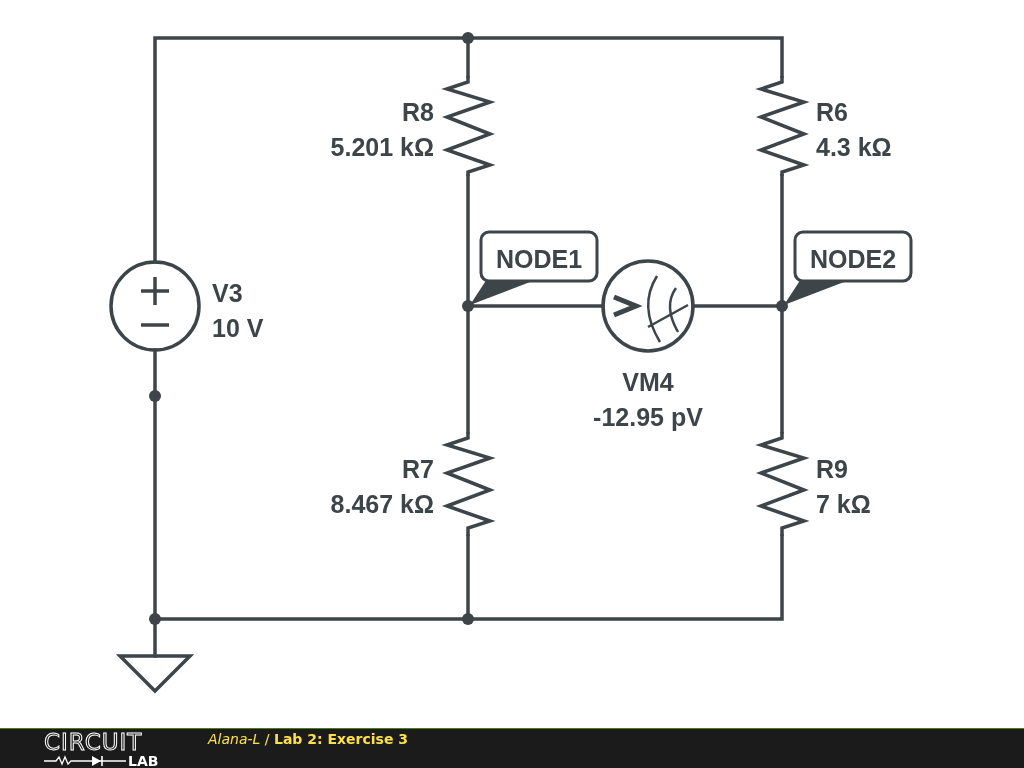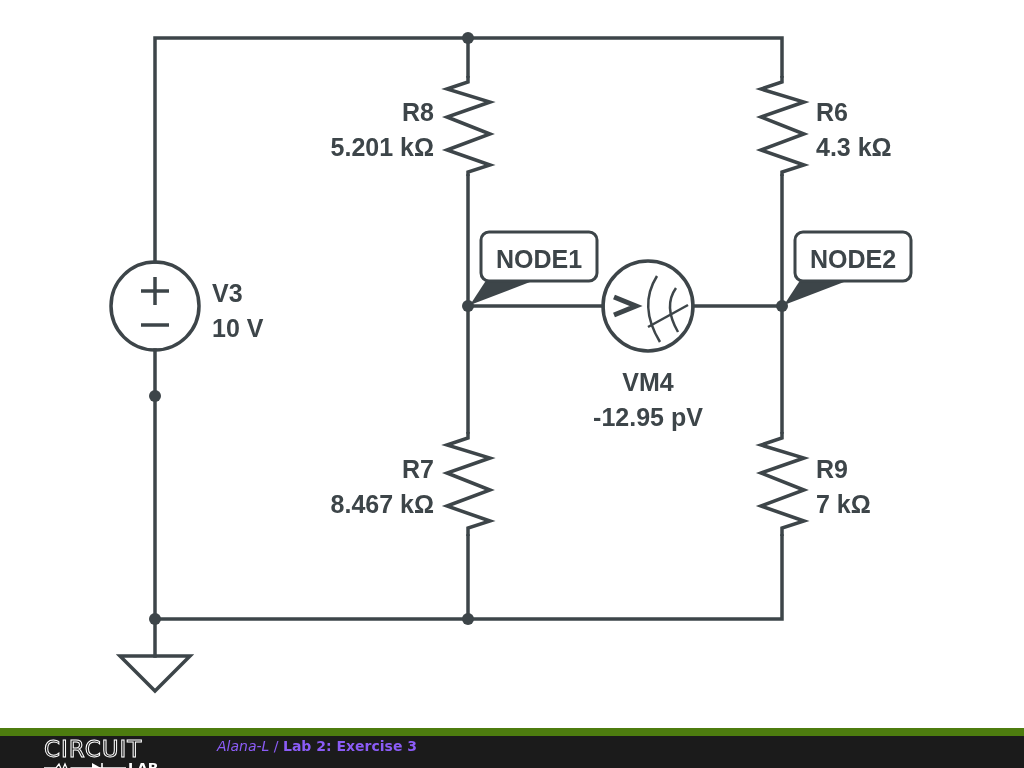--- a/index.html
+++ b/index.html
@@ -6,25 +6,25 @@
     body { width: 1024px; height: 768px; background: #ffffff; position: relative; overflow: hidden; font-family: "Liberation Sans", sans-serif; }
     #schematic { position: absolute; left: 0; top: 0; width: 1024px; height: 728px; }
     .wire { stroke: #3d4549; stroke-width: 3.5; fill: none; stroke-linecap: square; stroke-linejoin: miter; }
     .comp { stroke: #3d4549; stroke-width: 3.5; fill: none; stroke-linejoin: miter; }
     .dot { fill: #3d4549; }
     .lbl { font-family: "Liberation Sans", sans-serif; font-weight: bold; font-size: 25px; fill: #3d4549; }
     .tag-box { fill: #ffffff; stroke: #3d4549; stroke-width: 3; }
     .tag-text { font-family: "Liberation Sans", sans-serif; font-weight: bold; font-size: 25px; fill: #3d4549; }
     .tag-pointer { fill: #3d4549; }
 
-    #footer { position: absolute; left: 0; top: 728px; width: 1024px; height: 40px; background: #1b1b1b; border-top: 8px solid #4d7c0f; box-sizing: border-box; }
+    #footer { position: absolute; left: 0; top: 728px; width: 1024px; height: 40px; background: #1b1b1b; border-top: 1px solid #4d7c0f; box-sizing: border-box; }
     #logo { position: absolute; left: 42px; top: 2px; width: 135px; height: 36px; }
     .logo-circuit { font-family: "DejaVu Sans", sans-serif; font-size: 23px; fill: none; stroke: #ffffff; stroke-width: 1; letter-spacing: 1px; }
     .logo-lab { font-family: "DejaVu Sans", sans-serif; font-weight: bold; font-size: 14px; fill: #ffffff; }
-    #footer-text { position: absolute; left: 217px; top: 1px; color: #8b5cf6; font-family: "DejaVu Sans", sans-serif; font-size: 14px; line-height: 18px; }
+    #footer-text { position: absolute; left: 208px; top: 1px; color: #fde047; font-family: "DejaVu Sans", sans-serif; font-size: 14px; line-height: 18px; }
     #footer-text .author { font-style: italic; }
     #footer-text .title { font-weight: bold; }
   </style>
 </head>
 <body>
 
 <svg id="schematic" viewBox="0 0 1024 728" xmlns="http://www.w3.org/2000/svg">
 
   <g>
 

